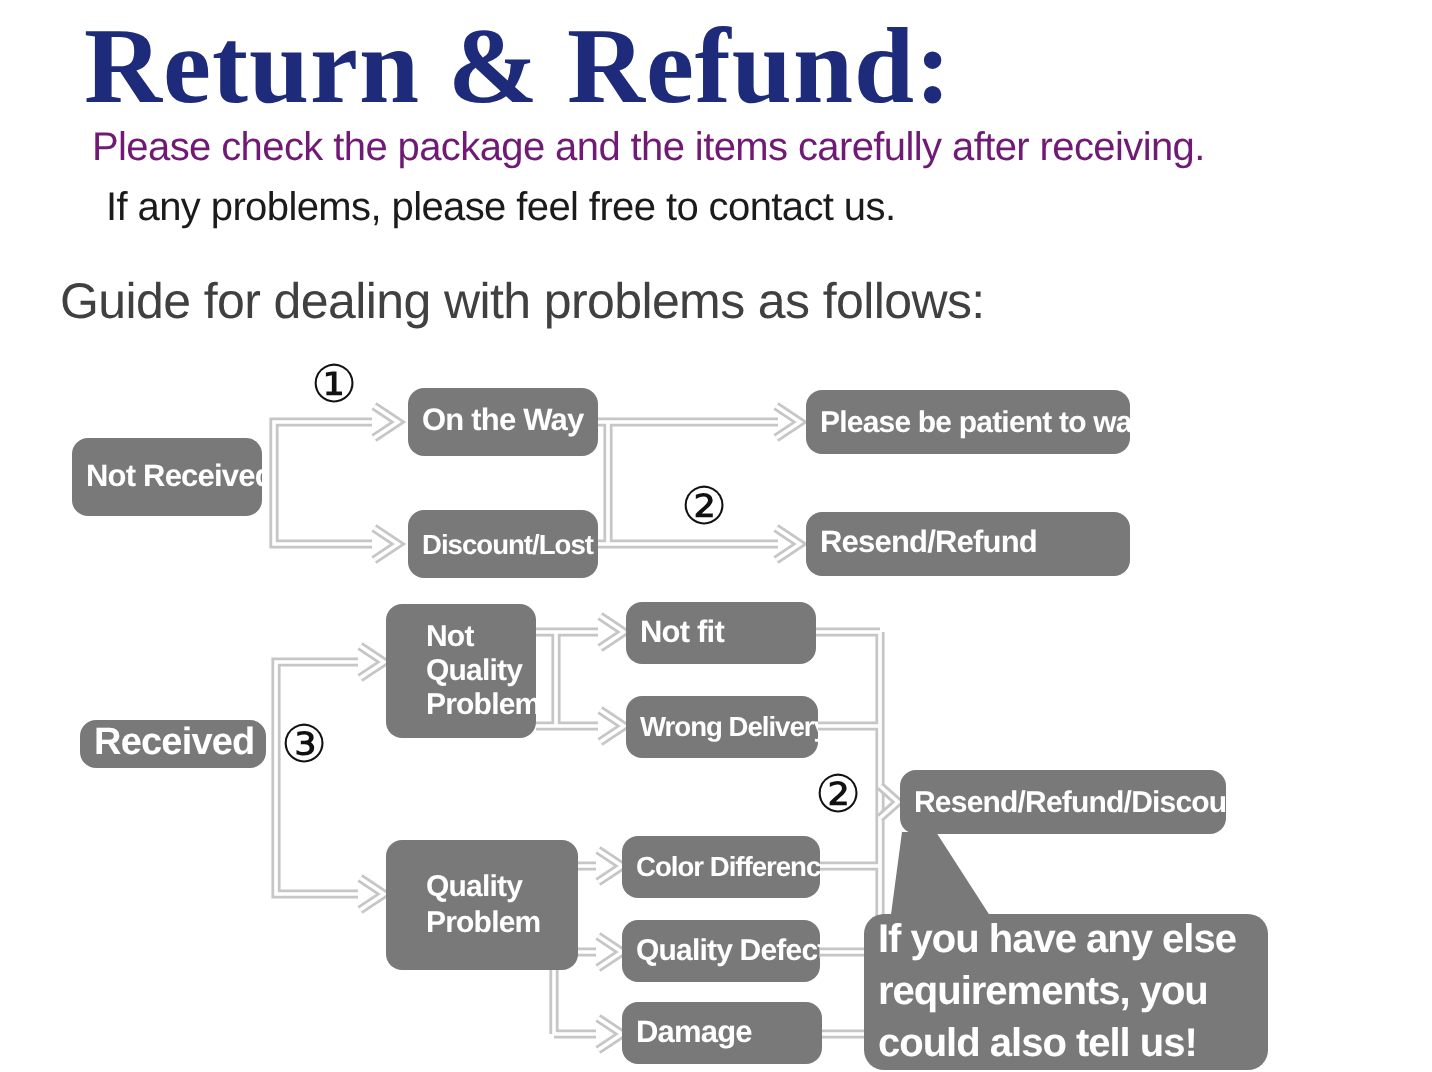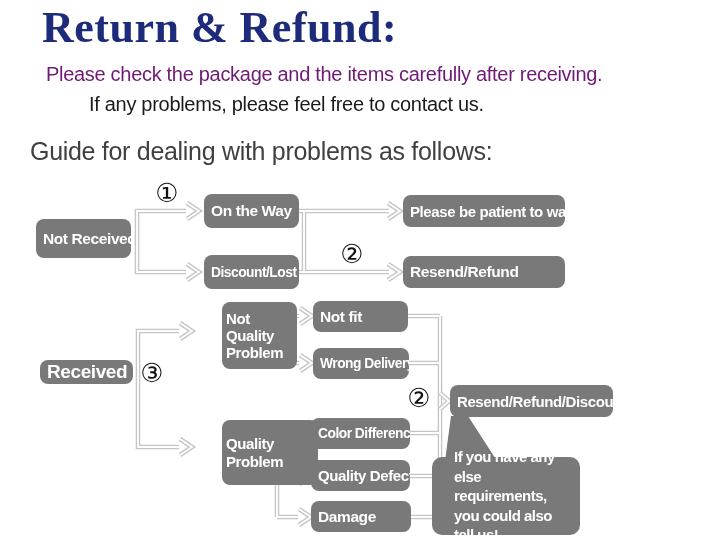--- a/index.html
+++ b/index.html
@@ -4,56 +4,56 @@
 <style>
   html,body{margin:0;padding:0;background:#fff;}
   #canvas{
     position:relative;width:716px;height:536px;background:#ffffff;
     font-family:"Liberation Sans",sans-serif;overflow:hidden;
   }
   
   .title{
     position:absolute;left:42px;top:2px;
     font-family:"Liberation Serif",serif;font-weight:bold;
-    font-size:44px;color:#1e2b7b;letter-spacing:0.5px;white-space:nowrap;
+    font-size:54px;color:#1e2b7b;letter-spacing:0.5px;white-space:nowrap;
   }
   .sub1{position:absolute;left:46px;top:63px;font-size:20px;color:#701a75;letter-spacing:-0.3px;white-space:nowrap;}
-  .sub2{position:absolute;left:53px;top:93px;font-size:20px;color:#1b1b1b;letter-spacing:-0.3px;white-space:nowrap;margin-left:36px;}
+  .sub2{position:absolute;left:53px;top:93px;font-size:20px;color:#1b1b1b;letter-spacing:-0.3px;white-space:nowrap;}
   .guide{position:absolute;left:30px;top:137px;font-size:25px;color:#404040;letter-spacing:-0.3px;white-space:nowrap;}
   
   #flow-svg{position:absolute;left:0;top:0;z-index:1;}
   .pipe-outer{stroke:#c6c6c6;stroke-width:4.6;fill:none;stroke-linejoin:miter;}
   .pipe-inner{stroke:#ffffff;stroke-width:1.8;fill:none;stroke-linejoin:miter;}
   .node{
     position:absolute;z-index:2;background:#797979;color:#ffffff;
     border-radius:8px;display:flex;align-items:center;
     font-weight:bold;font-size:15px;letter-spacing:-0.4px;
     padding:0 7px;box-sizing:border-box;white-space:nowrap;overflow:hidden;
   }
-  .node.multi{white-space:normal;line-height:1.14;padding:4px 4px;margin-left:29px;}
+  .node.multi{white-space:normal;line-height:1.14;padding:4px 20px;}
   .node.sm{font-size:13.8px;letter-spacing:-0.5px;}
   #n-not-received{left:36px;top:219px;width:95px;height:39px;font-size:15.5px;}
   #n-on-the-way{left:204px;top:194px;width:95px;height:34px;font-size:15.5px;}
   #n-returned-lost{left:204px;top:255px;width:95px;height:34px;}
   #n-be-patient{left:403px;top:195px;width:162px;height:32px;}
   #n-resend-refund{left:403px;top:256px;width:162px;height:32px;font-size:15.5px;}
   #n-received{left:40px;top:360px;width:93px;height:24px;font-size:19px;}
   #n-not-quality-problem{left:193px;top:302px;width:75px;height:67px;}
   #n-not-fit{left:313px;top:301px;width:95px;height:31px;font-size:15.5px;}
   #n-wrong-delivery{left:313px;top:348px;width:96px;height:31px;}
   #n-quality-problem{left:193px;top:420px;width:96px;height:65px;}
   #n-color-difference{left:311px;top:418px;width:99px;height:31px;}
   #n-quality-defect{left:311px;top:460px;width:99px;height:31px;}
   #n-damage{left:311px;top:501px;width:100px;height:31px;font-size:15.5px;}
   #n-resend-refund-discount{left:450px;top:385px;width:163px;height:32px;}
   .bubble{
-    position:absolute;z-index:2;left:432px;top:457px;width:148px;height:78px;
+    position:absolute;z-index:2;left:432px;top:457px;width:202px;height:78px;
     background:#797979;color:#fff;border-radius:10px;
-    font-weight:bold;font-size:15px;letter-spacing:-0.5px;line-height:1.3;
-    display:flex;align-items:center;padding:4px 22px;box-sizing:border-box;
+    font-weight:bold;font-size:20px;letter-spacing:-0.5px;line-height:1.3;
+    display:flex;align-items:center;padding:4px 7px;box-sizing:border-box;
   }
   .stepnum{
     position:absolute;z-index:3;width:30px;text-align:center;
     font-family:"DejaVu Sans",sans-serif;font-size:26px;color:#111;line-height:1;
   }
   #s-one{left:152px;top:180px;}
   #s-two-top{left:337px;top:241px;}
   #s-three{left:137px;top:360px;}
   #s-two-bottom{left:404px;top:385px;}
 </style>

